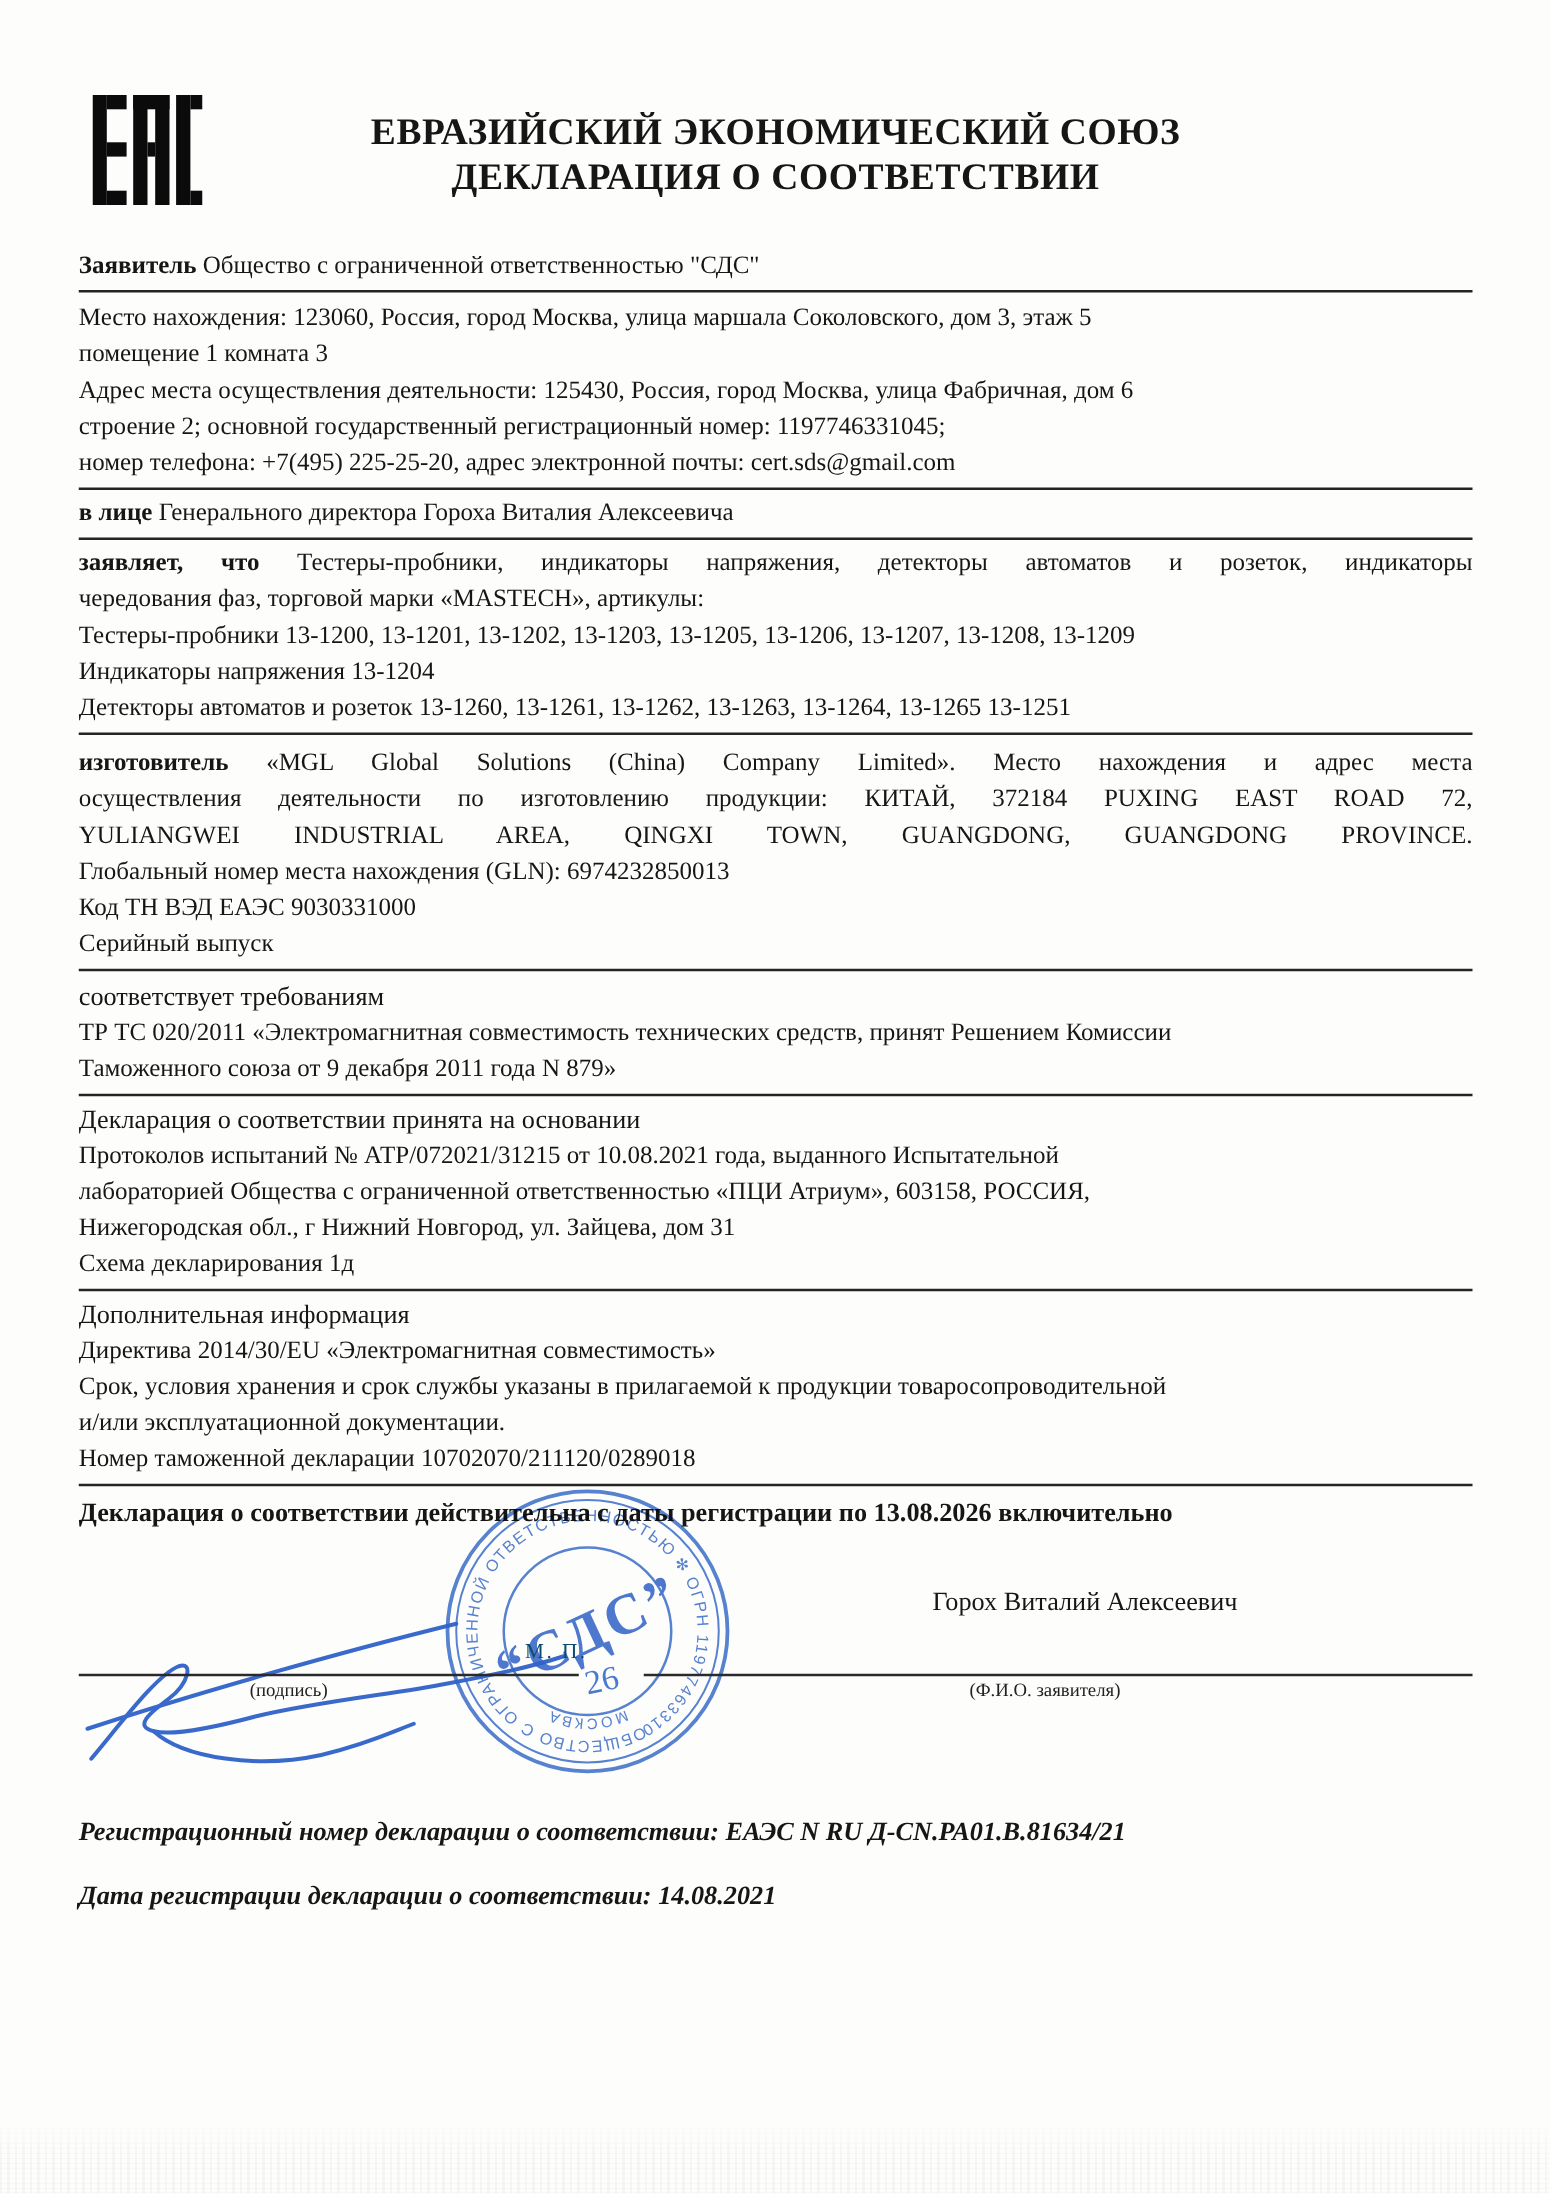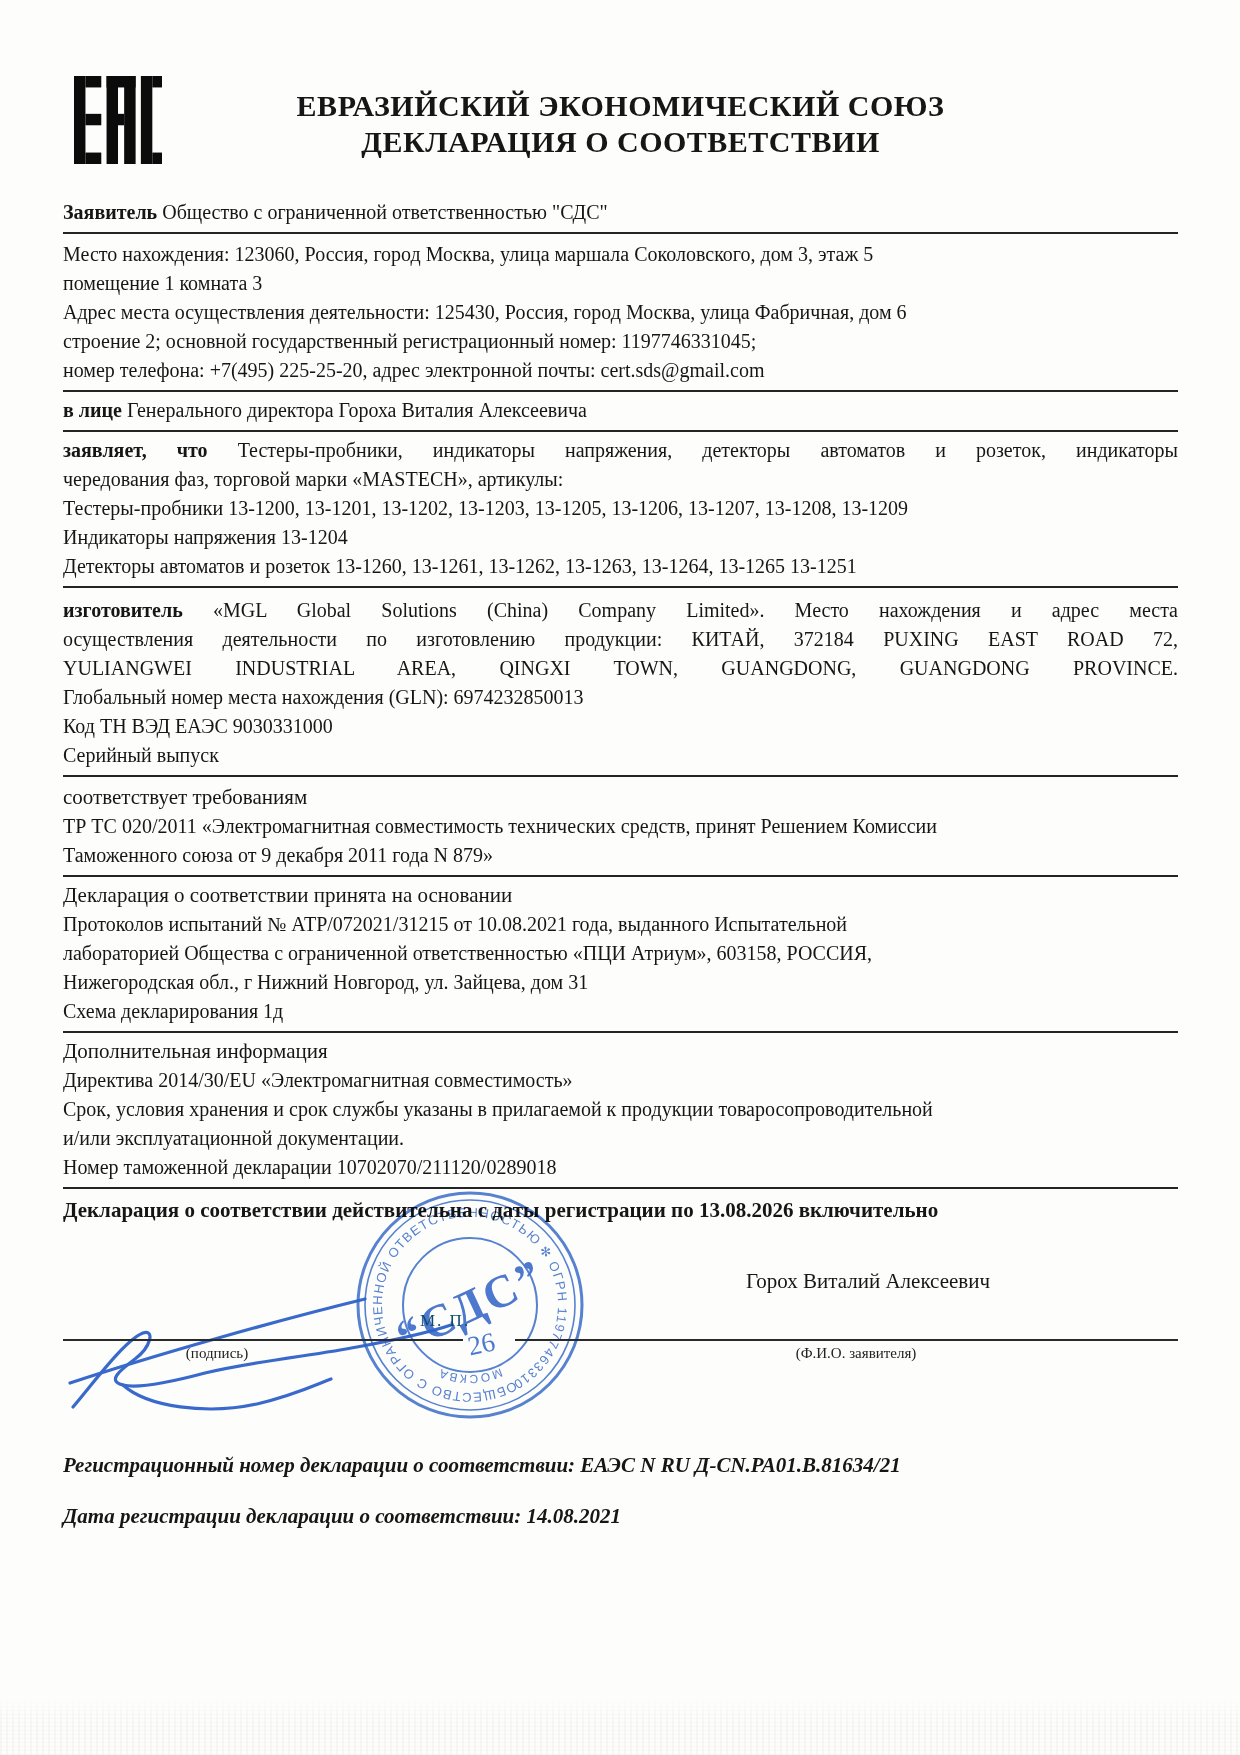--- a/index.html
+++ b/index.html
@@ -20,22 +20,22 @@
   .sig-area{position:relative;height:212px;}
   .stamp{position:absolute;left:287px;top:-40px;mix-blend-mode:multiply;opacity:.93;}
   .signature{position:absolute;left:-8px;top:60px;opacity:.95;}
   .mp{position:absolute;left:357px;top:86px;font-size:17px;color:#0c4a6e;letter-spacing:2px;}
   .stamp-num{position:absolute;left:405px;top:104px;font-size:27px;color:#4a79cf;
              transform:rotate(-12deg);font-family:"Liberation Serif",serif;}
   .sig-line{position:absolute;top:114px;height:2px;background:#2a2a2a;}
   .sig-line.left{left:0;width:400px;}
   .sig-line.right{left:452px;width:663px;}
   .caption{position:absolute;top:120px;font-size:15px;color:#222;text-align:center;width:200px;}
-  .caption.sign{left:54px;font-family:Liberation Serif, serif;}
-  .caption.fio{left:693px;}
+  .caption.sign{left:68px;font-family:Liberation Serif, serif;}
+  .caption.fio{left:673px;}
   .signer{position:absolute;left:647px;top:44px;font-size:21px;margin-left:36px;}
   .footer-line{font-weight:bold;font-size:21px;line-height:29px;font-style:italic;}
   .noise{position:absolute;left:0;bottom:0;width:100%;height:58px;opacity:.45;
     background-image:repeating-linear-gradient(90deg,rgba(40,40,40,.07) 0 2px,transparent 2px 6px),
                      repeating-linear-gradient(0deg,rgba(40,40,40,.05) 0 1px,transparent 1px 4px);
     -webkit-mask-image:linear-gradient(to top,#000 55%,transparent);
             mask-image:linear-gradient(to top,#000 55%,transparent);}
 </style>
 </head>
 <body>

